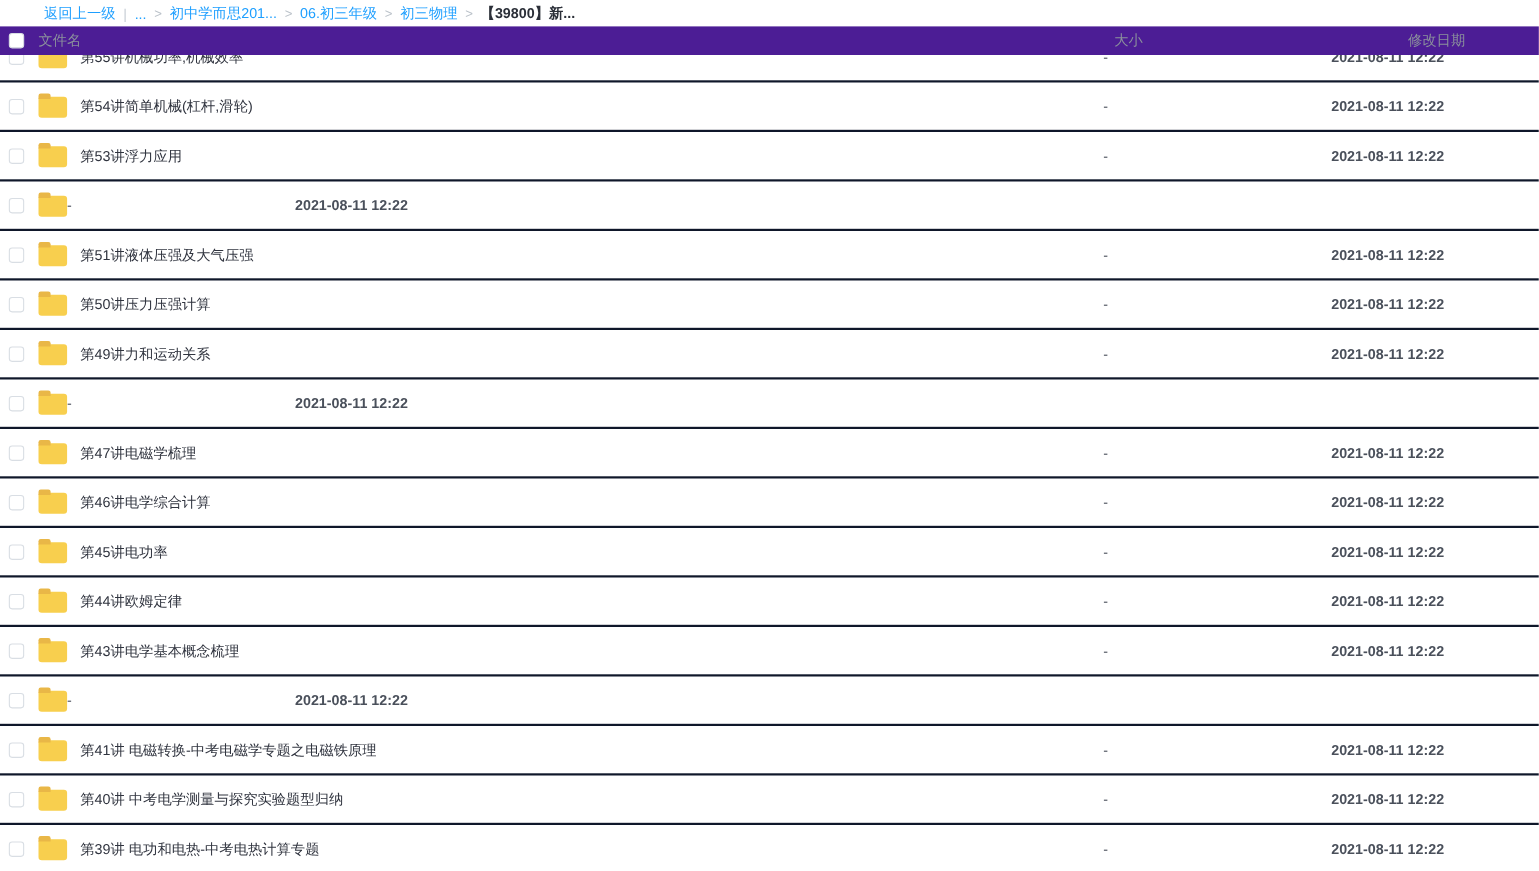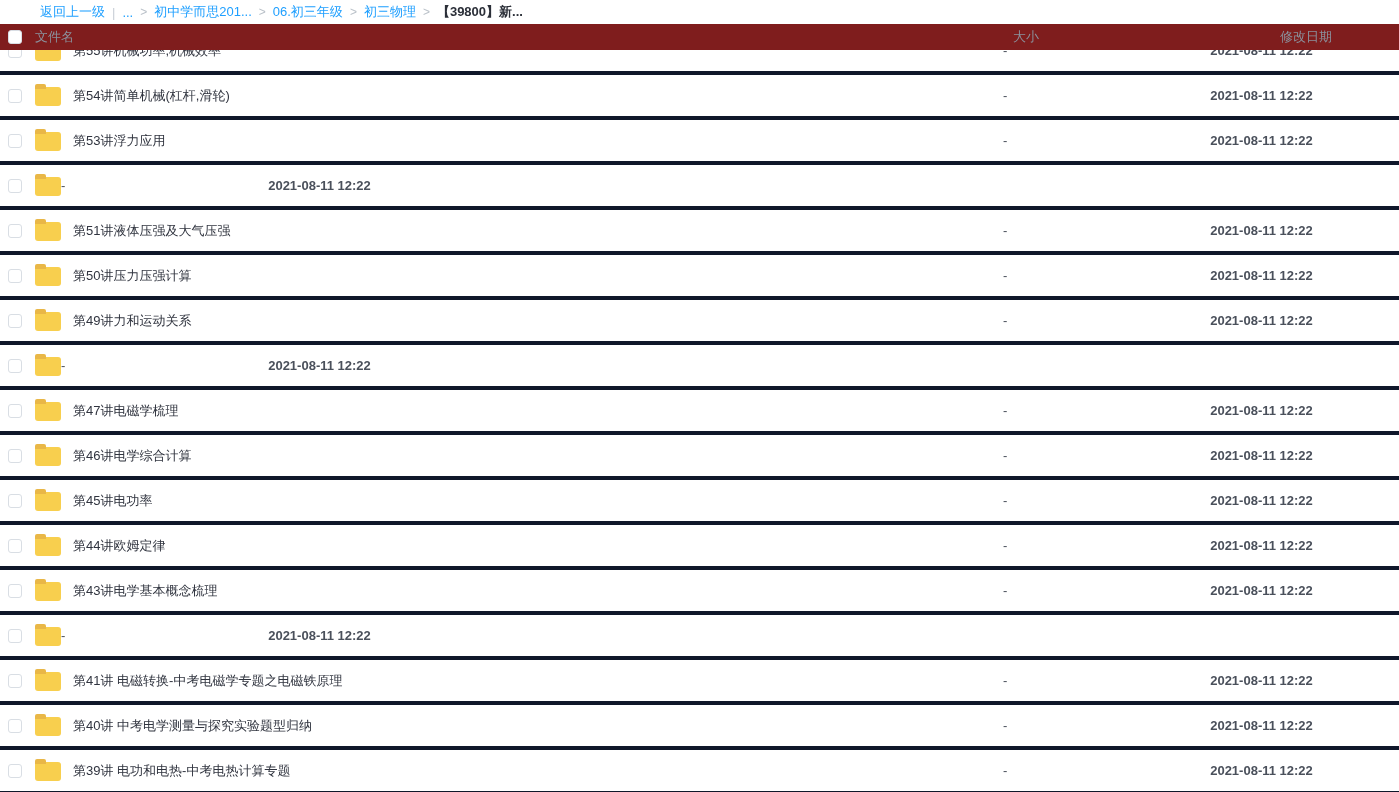--- a/index.html
+++ b/index.html
@@ -12,37 +12,37 @@
     padding-left:8px; font-size:13px; white-space:nowrap;margin-left:32px;
   }
   .crumb-link { color:#1e9fff; text-decoration:none; cursor:pointer; }
   .crumb-sep  { color:#b9c0c8; margin:0 7px; font-size:12px; }
   .crumb-pipe { color:#c8ced6; margin:0 7px; }
   .crumb-current { color:#2b2f38; font-weight:bold; }
 
   
   .table-header {
     height:26px; display:flex; align-items:center;
-    font-size:13px; color:#8b919c; background:#7f1d1d;
+    font-size:13px; color:#8b919c; background:#4c1d95;
     position:relative; z-index:2;
   }
   .col-check { flex:0 0 35px; padding-left:8px; display:flex; align-items:center; }
   .checkbox {
     width:14px; height:14px; border:1px solid #d9dee4; border-radius:3px;
     background:#fff; cursor:pointer; flex:0 0 auto;
   }
   .hdr-name { flex:1 1 auto; }
   .hdr-size { flex:0 0 150px; padding-left:10px; }
   .hdr-date { flex:0 0 217px; margin-right:29px; padding-left:127px; }
 
   
   .file-list { height:742px; overflow:hidden; position:relative; z-index:1; }
   .file-row {
     height:45px; display:flex; align-items:center;
-    border-bottom:4px solid #0f172a; font-size:13px; cursor:pointer;
+    border-bottom:2px solid #0f172a; font-size:13px; cursor:pointer;
   }
   .file-row.clipped { margin-top:-20px; }
   .folder-icon {
     flex:0 0 26px; width:26px; height:19px; background:#f8cf4e;
     border-radius:2px 3px 3px 3px; position:relative; margin-top:2px;
   }
   .folder-icon::before {
     content:""; position:absolute; top:-3px; left:0;
     width:11px; height:5px; background:#e9b747; border-radius:2px 2px 0 0;
   }

